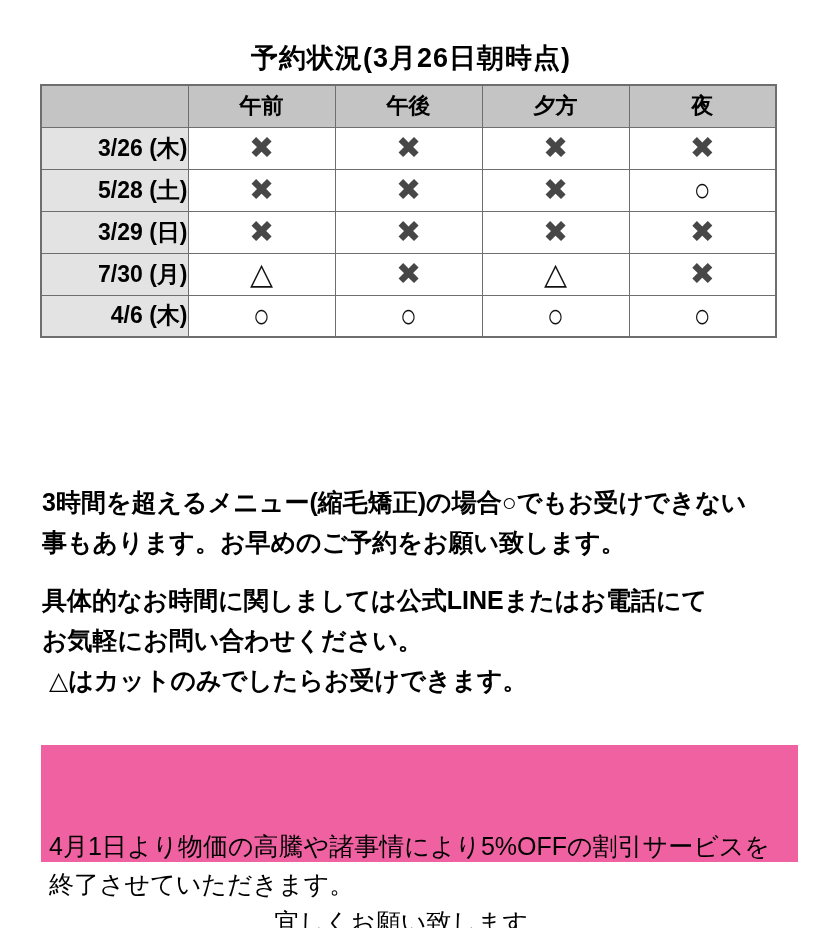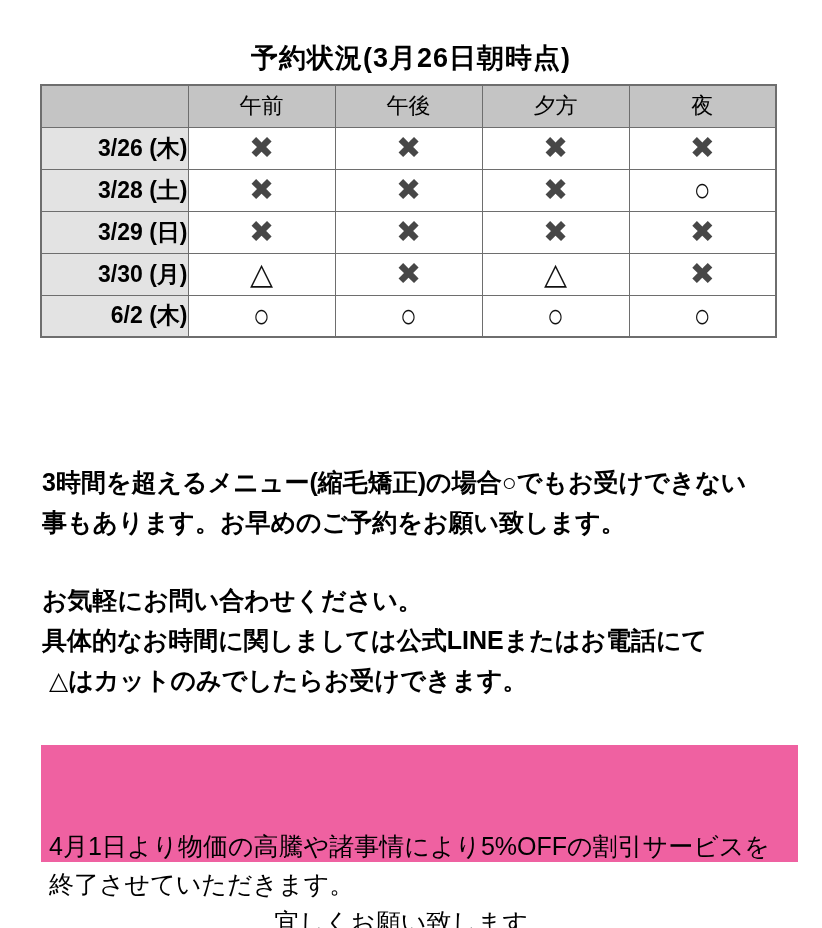--- a/index.html
+++ b/index.html
@@ -36,21 +36,21 @@
   }
   table.availability th, table.availability td {
     border: 1px solid #6e6e6e;
     text-align: center;
     vertical-align: middle;
     height: 42px;
   }
   table.availability thead th {
     background: #c4c4c4;
     font-size: 22px;
-    font-weight: 400;
+    font-weight: 700;
     height: 42px;
   }
   table.availability th.corner { width: 147px; }
   table.availability tbody th {
     background: #e3e3e3;
     font-size: 23px;
     font-weight: 700;
     text-align: right;
   }
   table.availability td { background: #ffffff; }
@@ -73,21 +73,21 @@
   }
   .note {
     position: absolute;
     left: 42px;
     width: 760px;
     font-size: 25px;
     font-weight: 700;
     line-height: 40px;
     white-space: pre-wrap;
   }
-  .note-1 { top: 462px; }
+  .note-1 { top: 482px; }
   .note-2 { top: 580px; }
   .announcement {
     position: absolute;
     top: 745px;
     left: 41px;
     width: 757px;
     height: 117px;
     padding: 6px 20px 0 8px;
     font-size: 25px;
     font-weight: 400;
@@ -115,50 +115,50 @@
     </thead>
     <tbody>
         <tr>
           <th>3/26 (木)</th>
           <td><span class="sym sym-x">✖</span></td>
           <td><span class="sym sym-x">✖</span></td>
           <td><span class="sym sym-x">✖</span></td>
           <td><span class="sym sym-x">✖</span></td>
         </tr>
         <tr>
-          <th>3/28 (土)</th>
+          <th>5/28 (土)</th>
           <td><span class="sym sym-x">✖</span></td>
           <td><span class="sym sym-x">✖</span></td>
           <td><span class="sym sym-x">✖</span></td>
           <td><span class="sym sym-circle">○</span></td>
         </tr>
         <tr>
           <th>3/29 (日)</th>
           <td><span class="sym sym-x">✖</span></td>
           <td><span class="sym sym-x">✖</span></td>
           <td><span class="sym sym-x">✖</span></td>
           <td><span class="sym sym-x">✖</span></td>
         </tr>
         <tr>
-          <th>3/30 (月)</th>
+          <th>7/30 (月)</th>
           <td><span class="sym sym-triangle">△</span></td>
           <td><span class="sym sym-x">✖</span></td>
           <td><span class="sym sym-triangle">△</span></td>
           <td><span class="sym sym-x">✖</span></td>
         </tr>
         <tr>
-          <th>6/2 (木)</th>
+          <th>4/6 (木)</th>
           <td><span class="sym sym-circle">○</span></td>
           <td><span class="sym sym-circle">○</span></td>
           <td><span class="sym sym-circle">○</span></td>
           <td><span class="sym sym-circle">○</span></td>
         </tr>
       </tbody>
   </table>
 
   <div class="note note-1"><div>3時間を超えるメニュー(縮毛矯正)の場合○でもお受けできない</div><div>事もあります。お早めのご予約をお願い致します。</div></div>
 
-  <div class="note note-2"><div>お気軽にお問い合わせください。</div><div>具体的なお時間に関しましては公式LINEまたはお電話にて</div><div> △はカットのみでしたらお受けできます。</div></div>
+  <div class="note note-2"><div>具体的なお時間に関しましては公式LINEまたはお電話にて</div><div>お気軽にお問い合わせください。</div><div> △はカットのみでしたらお受けできます。</div></div>
 
   <div class="announcement" style="background: rgb(239, 97, 161);">
   <div>4月1日より物価の高騰や諸事情により5%OFFの割引サービスを</div><div>終了させていただきます。</div><div class="centered">宜しくお願い致します。</div></div>
 
 </div>
 
 </body></html>

